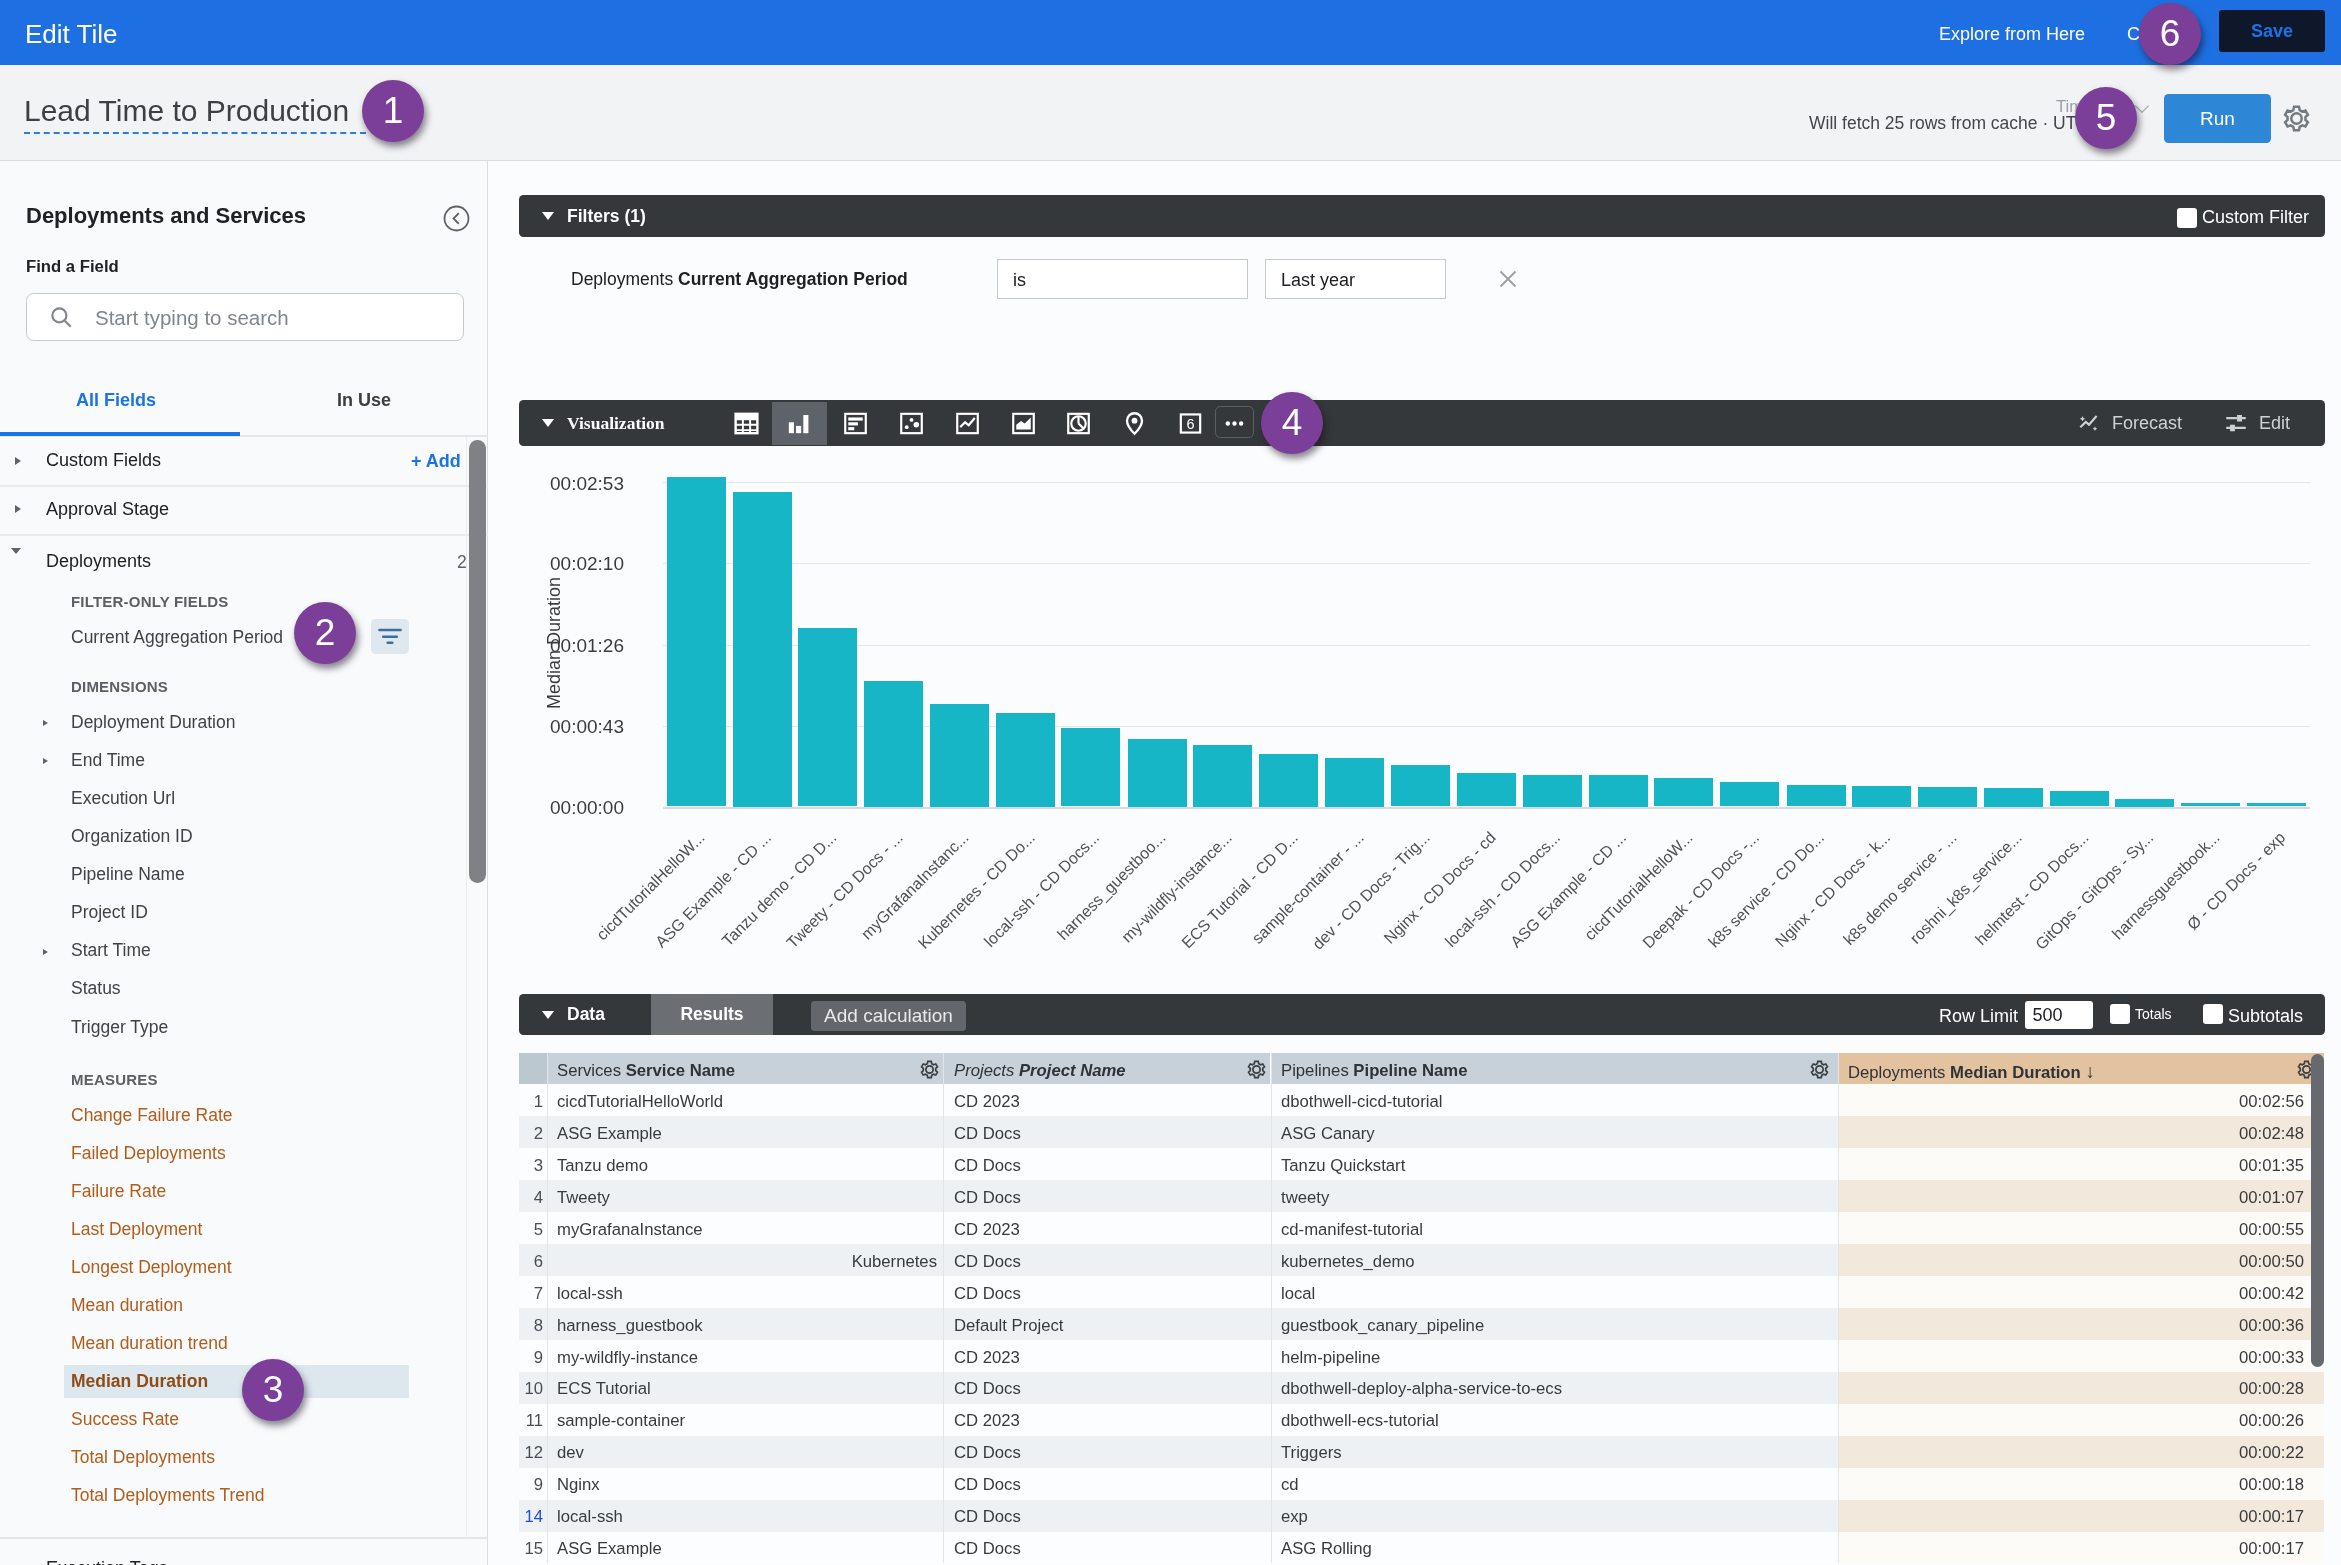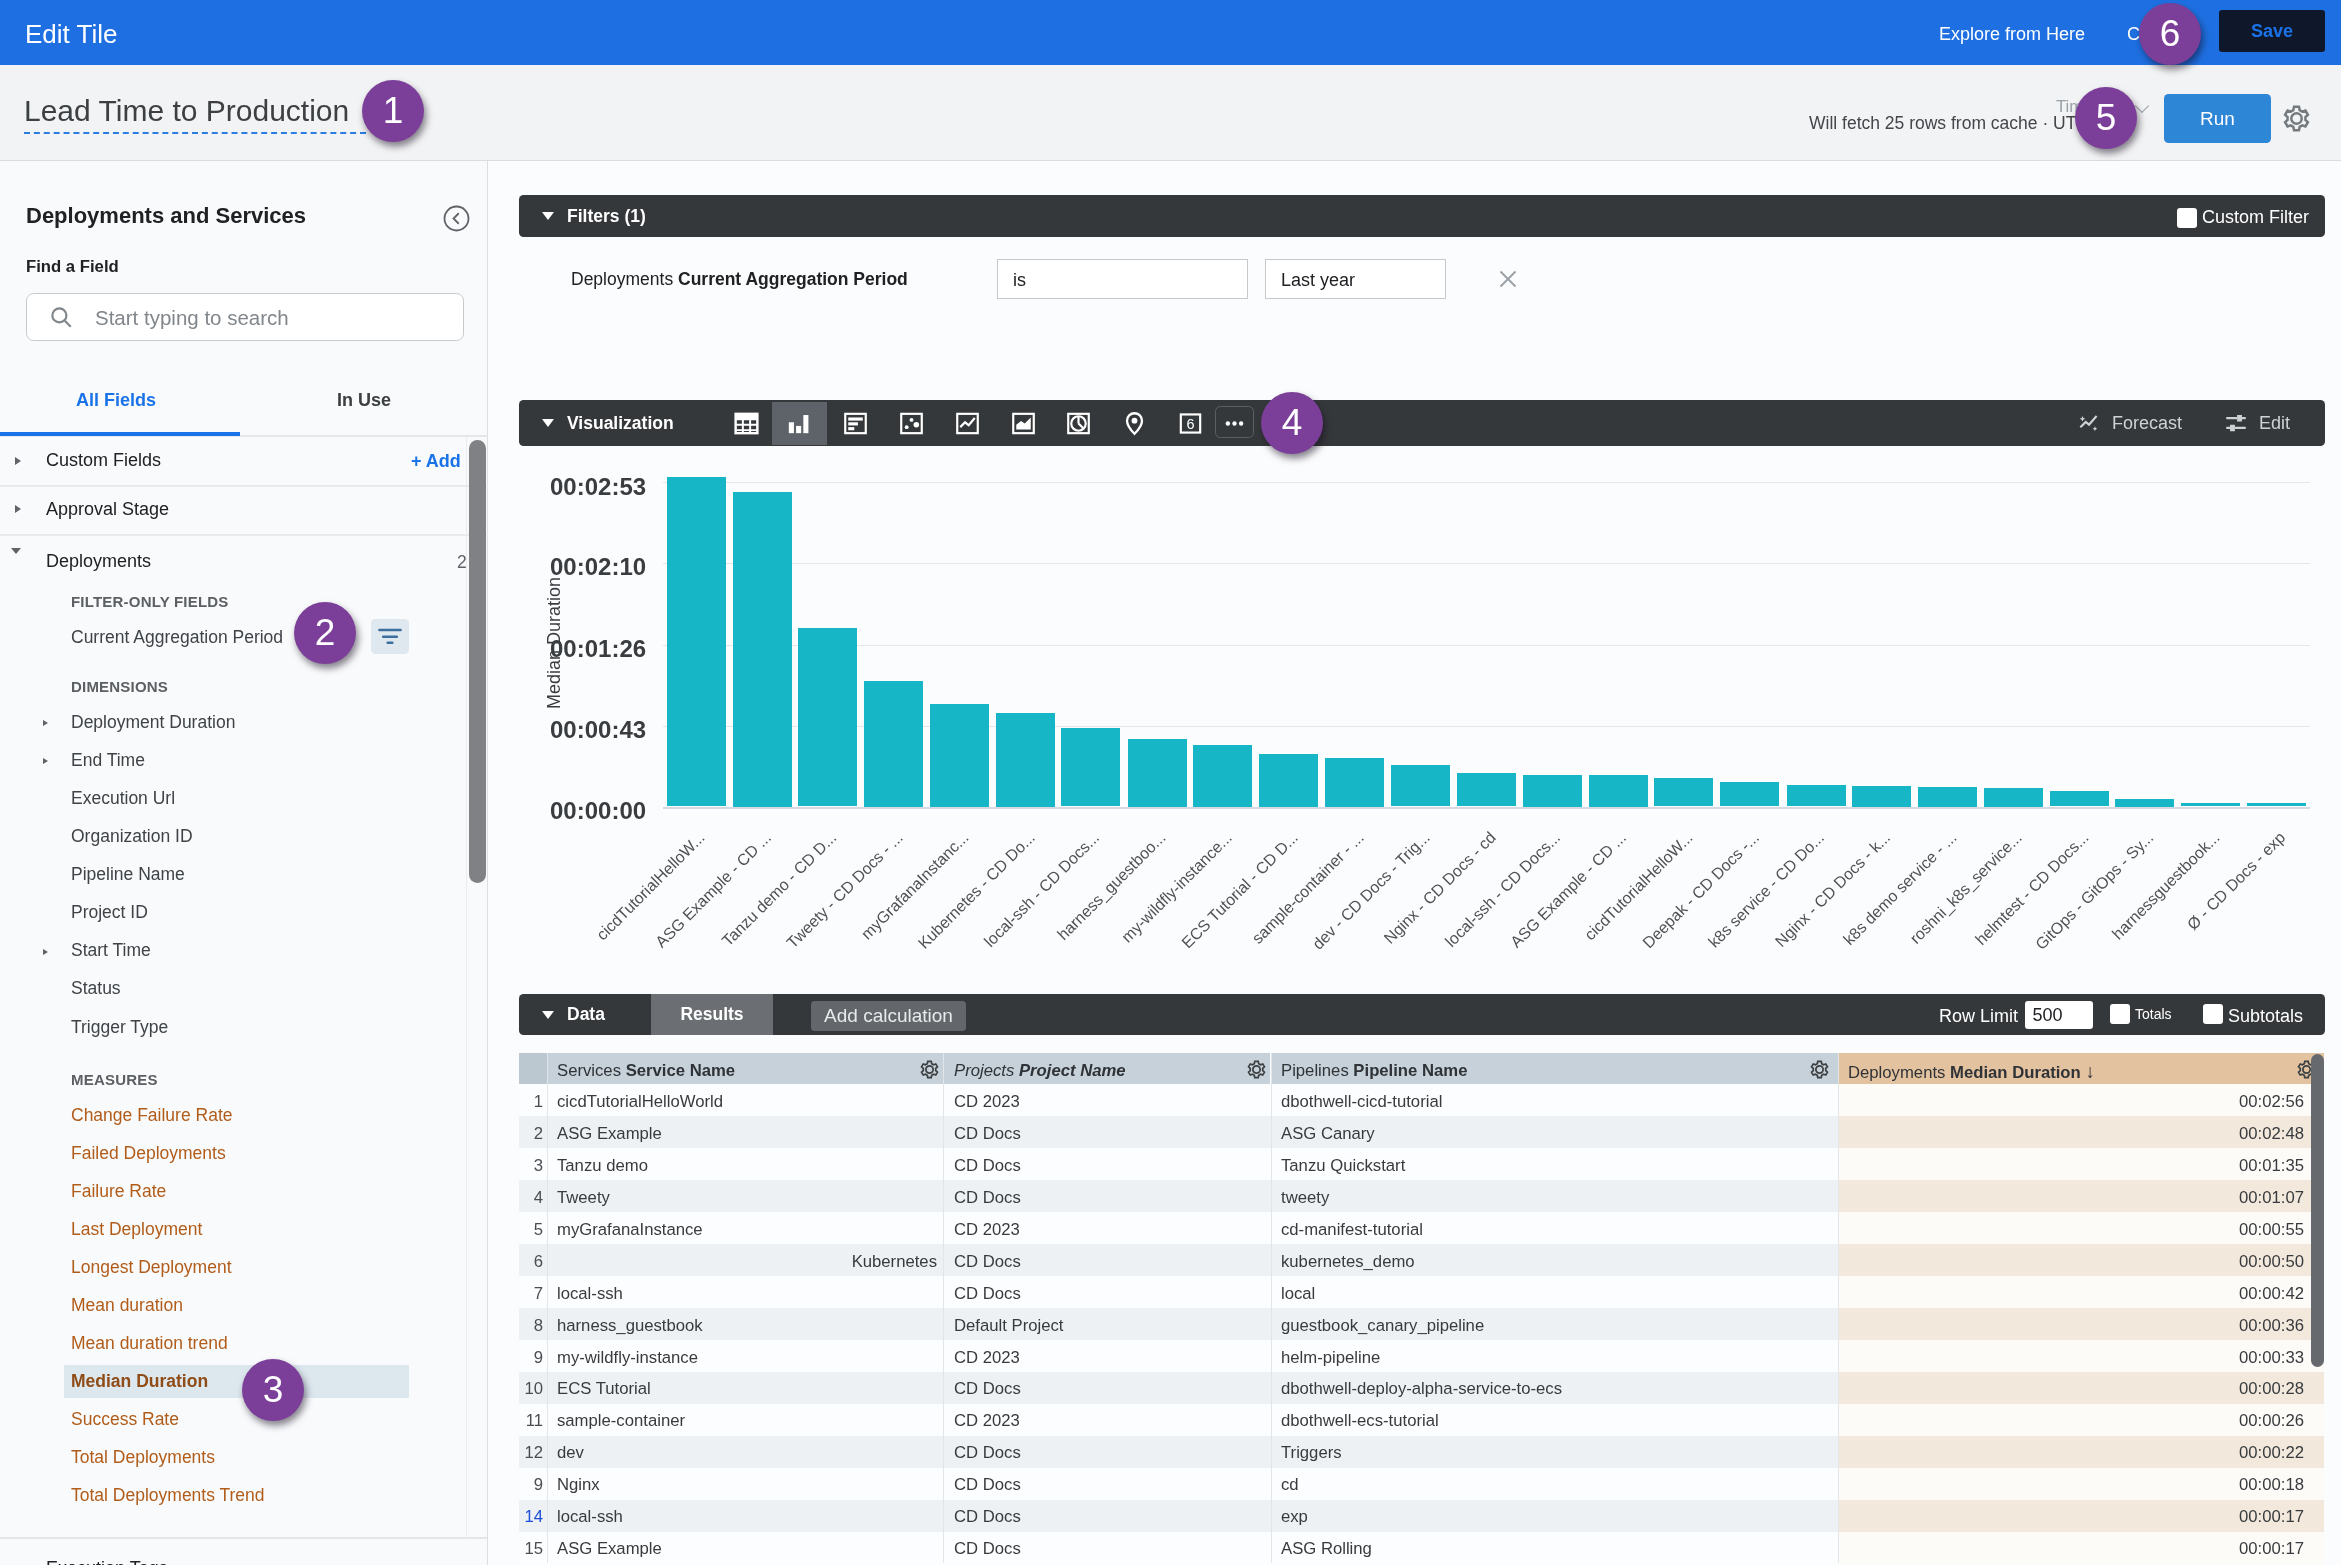--- a/index.html
+++ b/index.html
@@ -3,21 +3,21 @@
 *{margin:0;padding:0;box-sizing:border-box;}
 html,body{width:2342px;height:1566px;overflow:hidden;}
 body{position:relative;font-family:"Liberation Sans",sans-serif;background:#fbfcfd;}
 .abs{position:absolute;}
 .cv{display:flex;align-items:center;}
 .caret{width:0;height:0;border-left:6.8px solid transparent;border-right:6.8px solid transparent;border-top:8.4px solid #fff;}
 .tri-r{width:0;height:0;border-top:4.6px solid transparent;border-bottom:4.6px solid transparent;border-left:6px solid #5f6368;}
 .tri-d{width:0;height:0;border-left:5.3px solid transparent;border-right:5.3px solid transparent;border-top:6.8px solid #5f6368;}
 .bar{position:absolute;background:#16b6c6;}
 .grid{position:absolute;height:0.8px;background:#e3e6ea;left:663px;width:1647px;}
-.ylab{position:absolute;font-size:24px;color:#3a3d40;text-align:left;width:91px;font-weight:bold;}
+.ylab{position:absolute;font-size:19px;color:#3a3d40;text-align:left;width:91px;}
 .xlab{position:absolute;white-space:nowrap;font-size:16px;color:#4f5255;transform:rotate(-45deg);transform-origin:100% 50%;}
 .circle{position:absolute;width:62px;height:62px;border-radius:50%;background:#7c3f99;box-shadow:2.3px 4.6px 7.6px rgba(20,10,30,.5);color:#fff;font-size:37px;display:flex;align-items:center;justify-content:center;z-index:50;}
 .dbar{position:absolute;left:519px;width:1806px;background:#35383b;color:#fff;border-radius:4.6px;}
 .chk{width:20px;height:20px;border-radius:3px;background:#fff;display:inline-block;}
 .sideitem{position:absolute;font-size:17.5px;color:#3f4347;white-space:nowrap;}
 .slabel{position:absolute;font-size:15px;font-weight:bold;color:#5c6064;letter-spacing:0.2px;white-space:nowrap;}
 .meas{color:#b25c1a;}
 .cell{position:absolute;font-size:16.7px;color:#383b3e;white-space:nowrap;overflow:hidden;}
 .bartitle{font-size:17.5px;font-weight:bold;color:#fff;}
 </style></head><body>
@@ -121,21 +121,21 @@
 <div class="abs" style="left:997px;top:259px;width:251px;height:40px;border:1.5px solid #c6c9cc;background:#fff;"></div>
 <div class="abs" style="left:1013px;top:270px;font-size:18px;color:#202124;">is</div>
 <div class="abs" style="left:1265px;top:259px;width:181px;height:40px;border:1.5px solid #c6c9cc;background:#fff;"></div>
 <div class="abs" style="left:1281px;top:270px;font-size:18px;color:#202124;">Last year</div>
 <svg class="abs" style="left:1496px;top:267px;" width="24" height="24" viewBox="0 0 32 32">
     <path d="M6 6l20 20M26 6L6 26" stroke="#9aa0a6" stroke-width="2.5"></path>
   </svg>
 <div class="dbar" style="top:400px;height:46px;"></div>
 <div class="abs cv" style="left:519px;top:400px;height:46px;">
     <span class="caret" style="margin-left:23px;"></span>
-    <span class="bartitle" style="margin-left:13px;">Visualization</span>
+    <span class="bartitle" style="margin-left:13px;font-family:Liberation Serif, serif;">Visualization</span>
   </div>
 <div class="abs" style="left:772px;top:402px;width:55px;height:43px;background:#5d6368;"></div>
 <div class="abs" style="left:732px;top:409px;"><svg width="29" height="29" viewBox="0 0 24 24">
       <rect x="3" y="4" width="18" height="16" fill="none" stroke="#fff" stroke-width="2"></rect>
       <path d="M3 8.5h18M3 13h18M3 17.5h18M9 4v16M15 4v16" stroke="#fff" stroke-width="1.6"></path>
       <rect x="3" y="4" width="18" height="4.5" fill="#fff"></rect>
     </svg></div>
 <div class="abs" style="left:784px;top:409px;"><svg width="29" height="29" viewBox="0 0 24 24">
       <rect x="4" y="11" width="4.2" height="9" fill="#fff"></rect>
       <rect x="10" y="14" width="4.2" height="6" fill="#fff"></rect>

